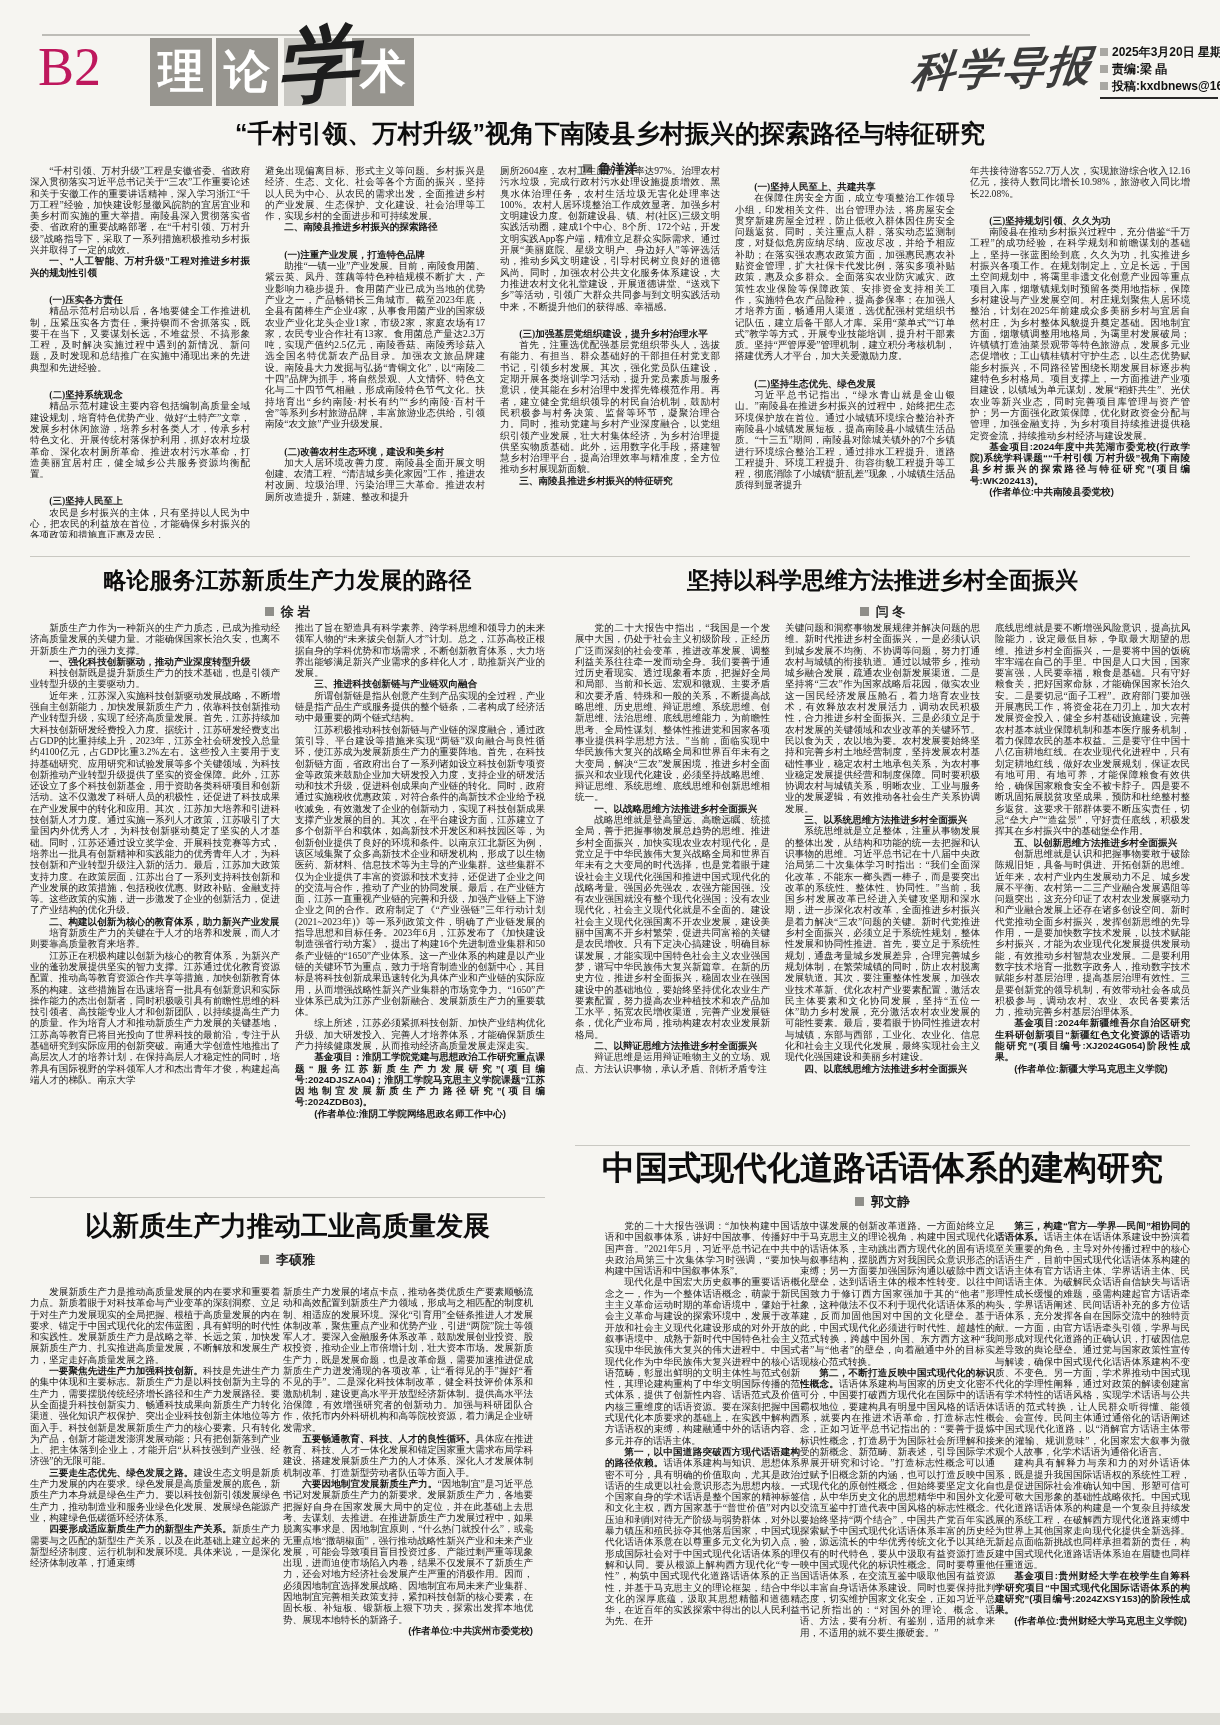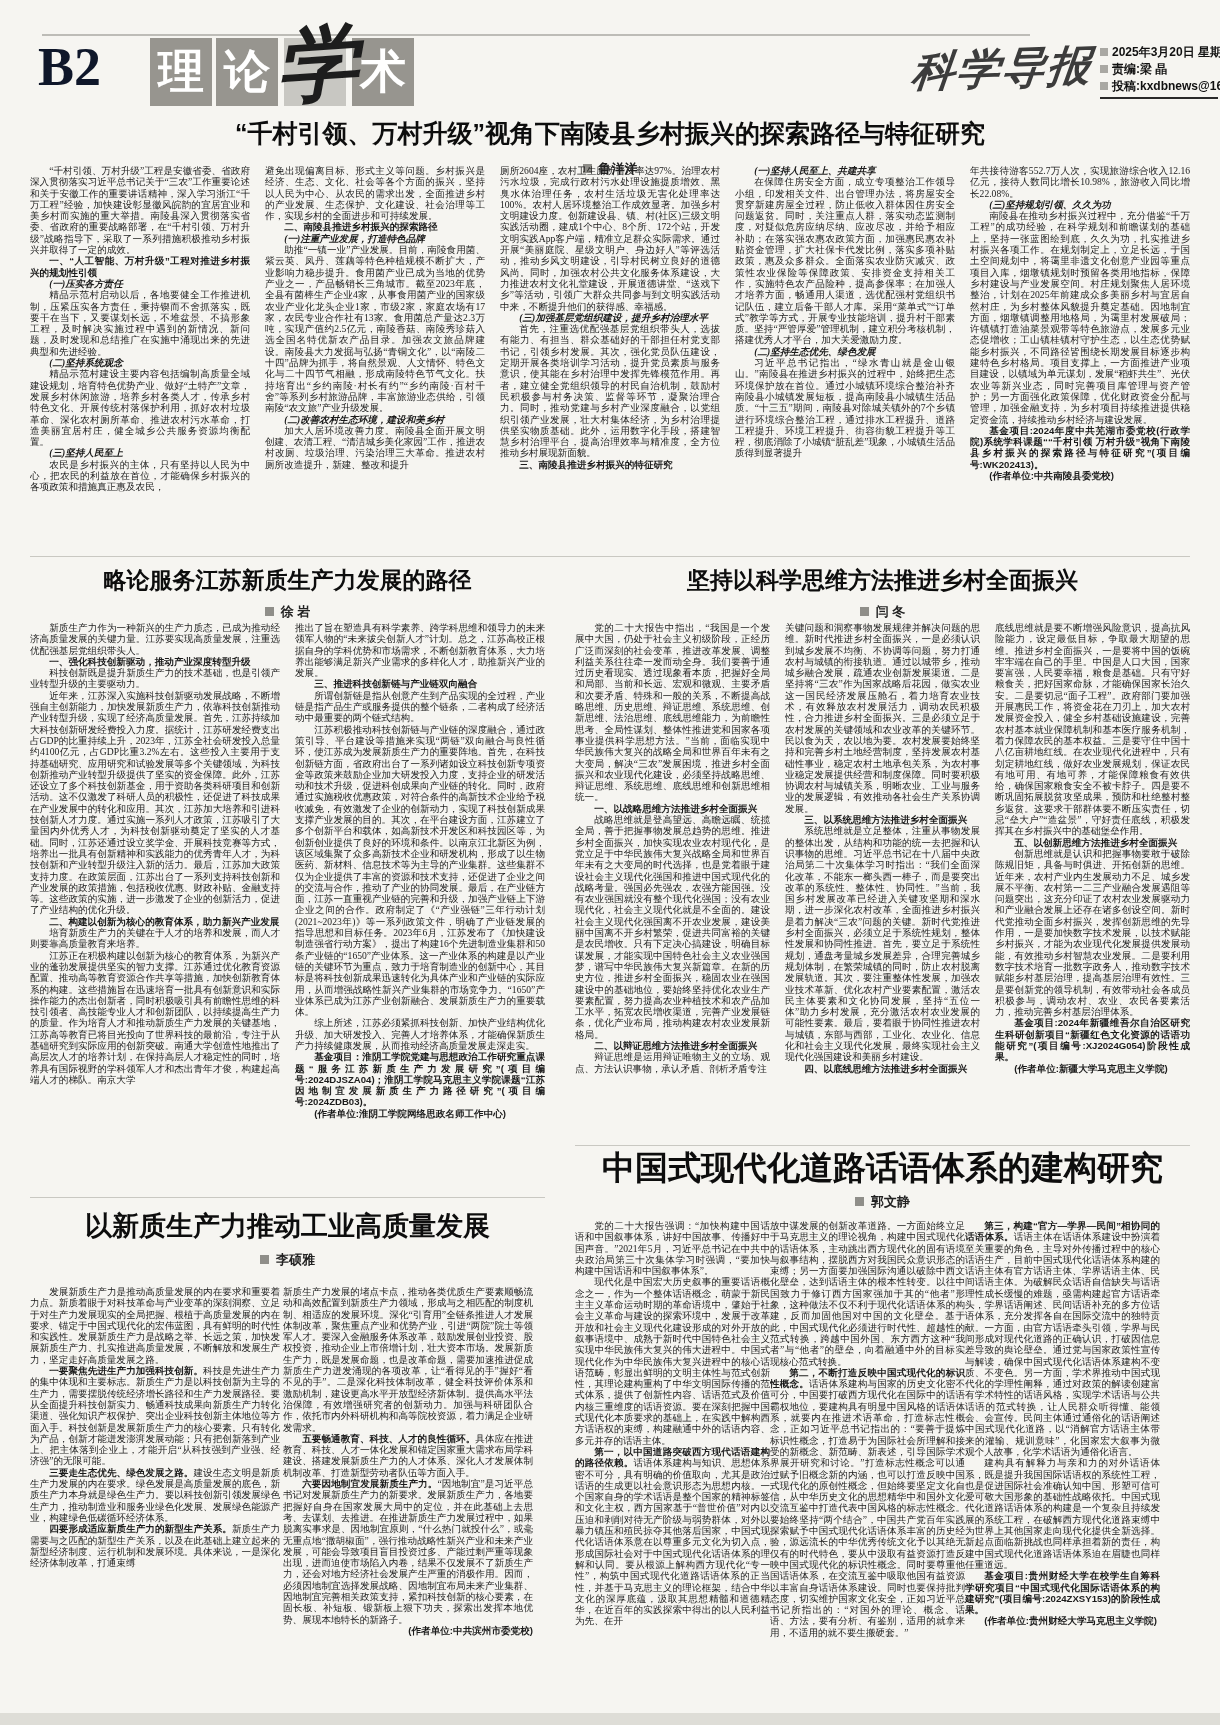--- a/index.html
+++ b/index.html
@@ -1,20 +1,20 @@
 <!DOCTYPE html>
 <html><head>
 <meta charset="utf-8">
 <style>
   html,body{margin:0;padding:0;}
   body{background:#e9e8e4;font-family:"Liberation Serif", serif;color:#1b1b1b;}
   #page{position:relative;width:1220px;height:1725px;background:#f6f5f1;margin:0 auto;overflow:hidden;}
   
   .top-rule{position:absolute;left:42px;top:34px;width:988px;height:2px;background:#bdbcb7;}
-  .pageno{position:absolute;left:38px;top:36px;font-family:"Liberation Serif",serif;font-weight:700;font-size:54px;line-height:62px;color:#0f172a;}
+  .pageno{position:absolute;left:38px;top:36px;font-family:"Liberation Serif",serif;font-weight:400;font-size:54px;line-height:62px;color:#be185d;}
   .tile{position:absolute;top:38px;width:62px;height:68px;background:#97958f;color:#fff;
         font-family:"Liberation Sans",sans-serif;font-weight:700;font-size:46px;text-align:center;line-height:66px;}
   .tile.light{background:#c8c7c2;}
   .xue{position:absolute;top:20px;font-family:"Liberation Serif",serif;font-weight:700;font-style:italic;
        font-size:82px;line-height:90px;color:#1d1d1d;transform:rotate(-4deg);z-index:3;}
   .masthead{position:absolute;right:128px;top:40px;font-family:"Liberation Serif",serif;font-weight:700;
             font-style:italic;font-size:43px;color:#3c3c3c;transform:skewX(-8deg) rotate(-2deg);letter-spacing:2px;}
   .hinfo{position:absolute;left:1100px;top:44px;width:118px;font-family:"Liberation Sans",sans-serif;}
   .hinfo .row{font-size:12px;font-weight:700;color:#111;line-height:17px;white-space:nowrap;}
   .hinfo .sq{display:inline-block;width:8px;height:8px;background:#a9a8a3;margin-right:4px;}
@@ -22,29 +22,29 @@
   
   .article{position:absolute;}
   .t-main{margin:0;font-family:"Liberation Sans",sans-serif;font-weight:700;color:#0d0d0d;text-align:center;white-space:nowrap;}
   .byline{text-align:center;font-family:"Liberation Sans",sans-serif;font-weight:700;font-size:13px;color:#222;margin-top:9px;}
   .byline .sq{display:inline-block;width:9px;height:9px;background:#8f8e89;margin-right:7px;}
   .cols{position:absolute;display:flex;overflow:hidden;}
   .col{overflow:hidden;}
   .col p{margin:0;font-size:9.6px;line-height:11.3px;text-align:justify;text-indent:2em;color:#1b1b1b;}
   .col p.cont{text-indent:0;}
   .col p.h{font-family:"Liberation Sans",sans-serif;font-weight:700;}
-  .col p.sub{font-weight:700;font-style:italic;}
+  .col p.sub{font-weight:700;margin-top:16px;}
   .col p b{font-family:"Liberation Sans",sans-serif;}
   .col p.fund,.col p.credit{font-family:"Liberation Sans",sans-serif;font-weight:700;}
   
   .a1 .cols .col{width:220px;} .a1 .cols{gap:15px;}
   .a2 .cols .col{width:250px;} .a2 .cols{gap:15px;}
   .a3 .cols .col{width:195px;} .a3 .cols{gap:15px;}
   .a4 .cols .col{width:250px;} .a4 .cols{gap:3px;}
-  .a5 .cols .col{width:195px;} .a5 .cols{gap:0;}
+  .a5 .cols .col{width:195px;} .a5 .cols{gap:0;justify-content:flex-end;}
   .hr{position:absolute;height:1px;background:#c9c8c2;}
   .bottom-band{position:absolute;left:0;top:1713px;width:1220px;height:12px;background:#deddd7;}
 </style>
 </head>
 <body>
 
 <div id="page">
 
   <div class="top-rule"></div>
   <div class="pageno">B2</div>
@@ -104,21 +104,21 @@
         </div>
       </div>
   </section>
   <div class="hr" style="left:30px;top:556px;width:1160px;"></div>
 
   <section class="article a2" style="left:30px;top:566px;width:515px;">
     <h1 class="t-main" style="font-size:23px;line-height:28px;">略论服务江苏新质生产力发展的路径</h1>
     <div class="byline"><span class="sq"></span><span>徐 岩</span></div>
     <div class="cols" style="left:0;top:56px;width:515px;height:566px;">
         <div class="col">
-          <p class="p">新质生产力作为一种新兴的生产力质态，已成为推动经济高质量发展的关键力量。江苏要实现高质量发展，注重选优配强基层党组织带头人。</p>
+          <p class="p">新质生产力作为一种新兴的生产力质态，已成为推动经济高质量发展的关键力量。才能确保国家长治久安，也离不开新质生产力的强力支撑。</p>
           <p class="h">一、强化科技创新驱动，推动产业深度转型升级</p>
           <p class="p">科技创新既是提升新质生产力的技术基础，也是引领产业转型升级的主要驱动力。</p>
           <p class="p">近年来，江苏深入实施科技创新驱动发展战略，不断增强自主创新能力，加快发展新质生产力，依靠科技创新推动产业转型升级，实现了经济高质量发展。首先，江苏持续加大科技创新研发经费投入力度。据统计，江苏研发经费支出占GDP的比重持续上升，2023年，江苏全社会研发投入总量约4100亿元，占GDP比重3.2%左右。这些投入主要用于支持基础研究、应用研究和试验发展等多个关键领域，为科技创新推动产业转型升级提供了坚实的资金保障。此外，江苏还设立了多个科技创新基金，用于资助各类科研项目和创新活动。这不仅激发了科研人员的积极性，还促进了科技成果在产业发展中的转化和应用。其次，江苏加大培养和引进科技创新人才力度。通过实施一系列人才政策，江苏吸引了大量国内外优秀人才，为科技创新驱动奠定了坚实的人才基础。同时，江苏还通过设立奖学金、开展科技竞赛等方式，培养出一批具有创新精神和实践能力的优秀青年人才，为科技创新和产业转型升级注入新的活力。最后，江苏加大政策支持力度。在政策层面，江苏出台了一系列支持科技创新和产业发展的政策措施，包括税收优惠、财政补贴、金融支持等。这些政策的实施，进一步激发了企业的创新活力，促进了产业结构的优化升级。</p>
           <p class="h">二、构建以创新为核心的教育体系，助力新兴产业发展</p>
           <p class="p">培育新质生产力的关键在于人才的培养和发展，而人才则要靠高质量教育来培养。</p>
           <p class="p">江苏正在积极构建以创新为核心的教育体系，为新兴产业的蓬勃发展提供坚实的智力支撑。江苏通过优化教育资源配置、推动高等教育资源合作共享等措施，加快创新教育体系的构建。这些措施旨在迅速培育一批具有创新意识和实际操作能力的杰出创新者，同时积极吸引具有前瞻性思维的科技引领者、高技能专业人才和创新团队，以持续提高生产力的质量。作为培育人才和推动新质生产力发展的关键基地，江苏高等教育已将目光投向了世界科技的最前沿，专注于从基础研究到实际应用的创新突破。南通大学创造性地推出了高层次人才的培养计划，在保持高层人才稳定性的同时，培养具有国际视野的学科领军人才和杰出青年才俊，构建起高端人才的梯队。南京大学</p>
         </div>
         <div class="col">
           <p class="cont">推出了旨在塑造具有科学素养、跨学科思维和领导力的未来领军人物的“未来拔尖创新人才”计划。总之，江苏高校正根据自身的学科优势和市场需求，不断创新教育体系，大力培养出能够满足新兴产业需求的多样化人才，助推新兴产业的发展。</p>
           <p class="h">三、推进科技创新链与产业链双向融合</p>

